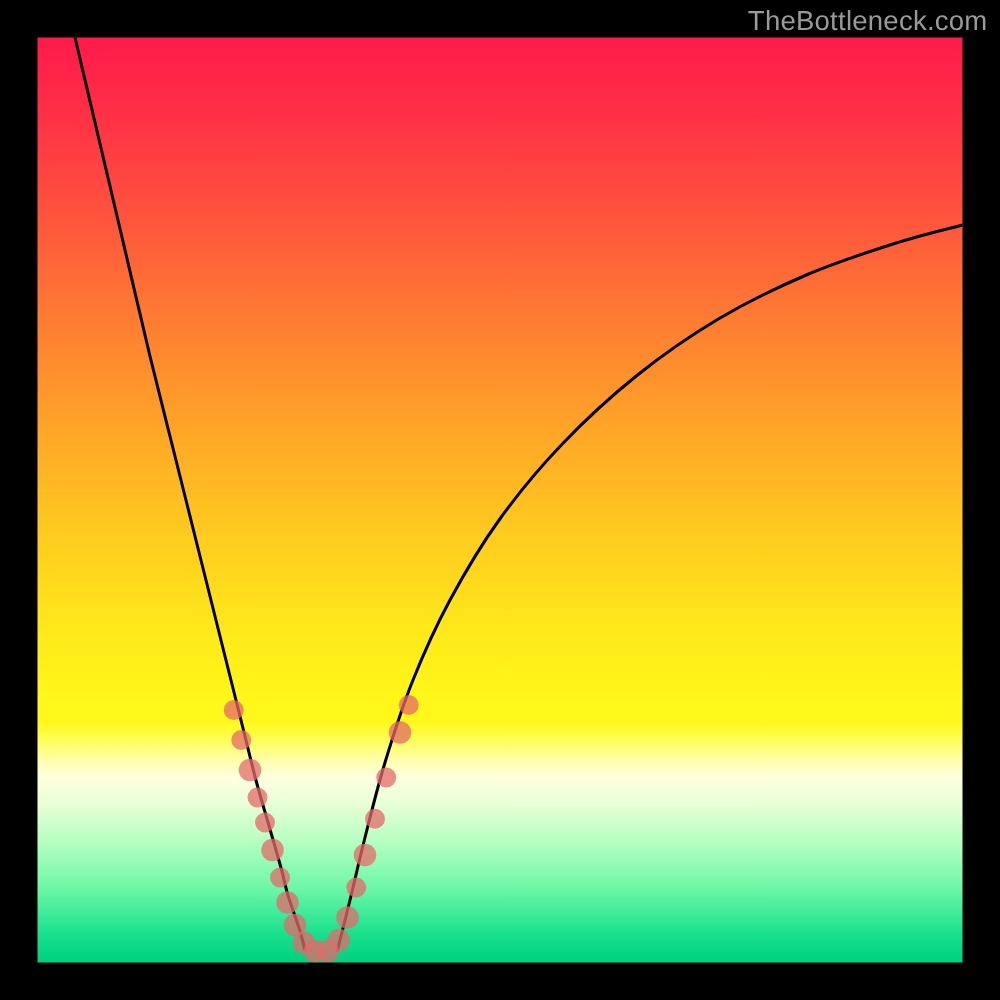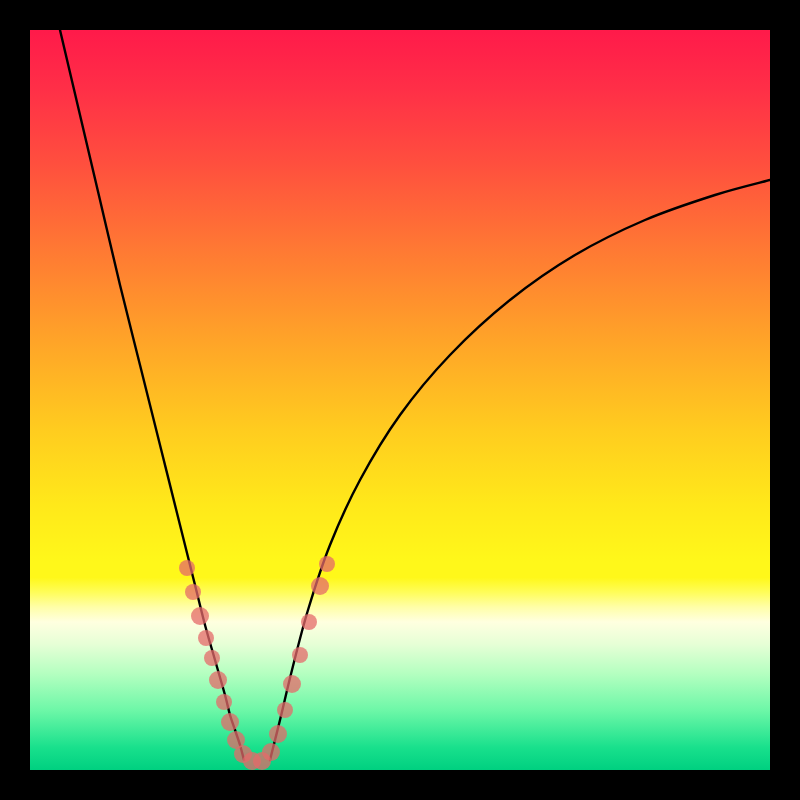--- a/index.html
+++ b/index.html
@@ -65,20 +65,21 @@
   }
   .dot {
     fill: #e46a6a;
     fill-opacity: 0.75;
   }
 </style>
 </head>
 <body>
 
 <div class="stage">
+  <div class="watermark">TheBottleneck.com</div>
   <div class="plot-area">
     <svg class="curve" viewBox="0 0 740 740" preserveAspectRatio="none">
       <path id="left-branch-path" fill="none" stroke-width="2.4" stroke-linecap="round" d="M 30 0 C 33.333333333333336 14.166666666666666, 43.333333333333336 56.66666666666667, 50 85 C 56.666666666666664 113.33333333333333, 63.333333333333336 141.66666666666666, 70 170 C 76.66666666666667 198.33333333333334, 83.33333333333333 227.5, 90 255 C 96.66666666666667 282.5, 103.33333333333333 308.3333333333333, 110 335 C 116.66666666666667 361.6666666666667, 123.33333333333333 388.3333333333333, 130 415 C 136.66666666666666 441.6666666666667, 144.16666666666666 471.6666666666667, 150 495 C 155.83333333333334 518.3333333333334, 160.83333333333334 538.3333333333334, 165 555 C 169.16666666666666 571.6666666666666, 171.66666666666666 582.5, 175 595 C 178.33333333333334 607.5, 181.66666666666666 618.3333333333334, 185 630 C 188.33333333333334 641.6666666666666, 192.5 655.8333333333334, 195 665 C 197.5 674.1666666666666, 198.33333333333334 679.1666666666666, 200 685 C 201.66666666666666 690.8333333333334, 203.33333333333334 695, 205 700 C 206.66666666666666 705, 208.5 710, 210 715 C 211.5 720, 213.33333333333334 727.5, 214 730" stroke="#000000"></path>
       <path id="right-branch-path" fill="none" stroke-width="2.4" stroke-linecap="round" d="M 240 730 C 241.66666666666666 723.3333333333334, 246.33333333333334 705, 250 690 C 253.66666666666666 675, 257.3333333333333 658.3333333333334, 262 640 C 266.6666666666667 621.6666666666666, 271.6666666666667 600.8333333333334, 278 580 C 284.3333333333333 559.1666666666666, 291.3333333333333 536.6666666666666, 300 515 C 308.6666666666667 493.3333333333333, 318.3333333333333 471.6666666666667, 330 450 C 341.6666666666667 428.3333333333333, 355 405.8333333333333, 370 385 C 385 364.1666666666667, 401.6666666666667 344.1666666666667, 420 325 C 438.3333333333333 305.8333333333333, 459.1666666666667 286.6666666666667, 480 270 C 500.8333333333333 253.33333333333334, 522.5 238.33333333333334, 545 225 C 567.5 211.66666666666666, 591.6666666666666 200, 615 190 C 638.3333333333334 180, 664.1666666666666 171.66666666666666, 685 165 C 705.8333333333334 158.33333333333334, 730.8333333333334 152.5, 740 150" stroke="#000000"></path>
       <g id="dots-group">
           <circle cx="157" cy="538" r="8" class="dot"></circle>
           <circle cx="163" cy="562" r="8" class="dot"></circle>
           <circle cx="170" cy="586" r="9" class="dot"></circle>
           <circle cx="176" cy="608" r="8" class="dot"></circle>
           <circle cx="182" cy="628" r="8" class="dot"></circle>

